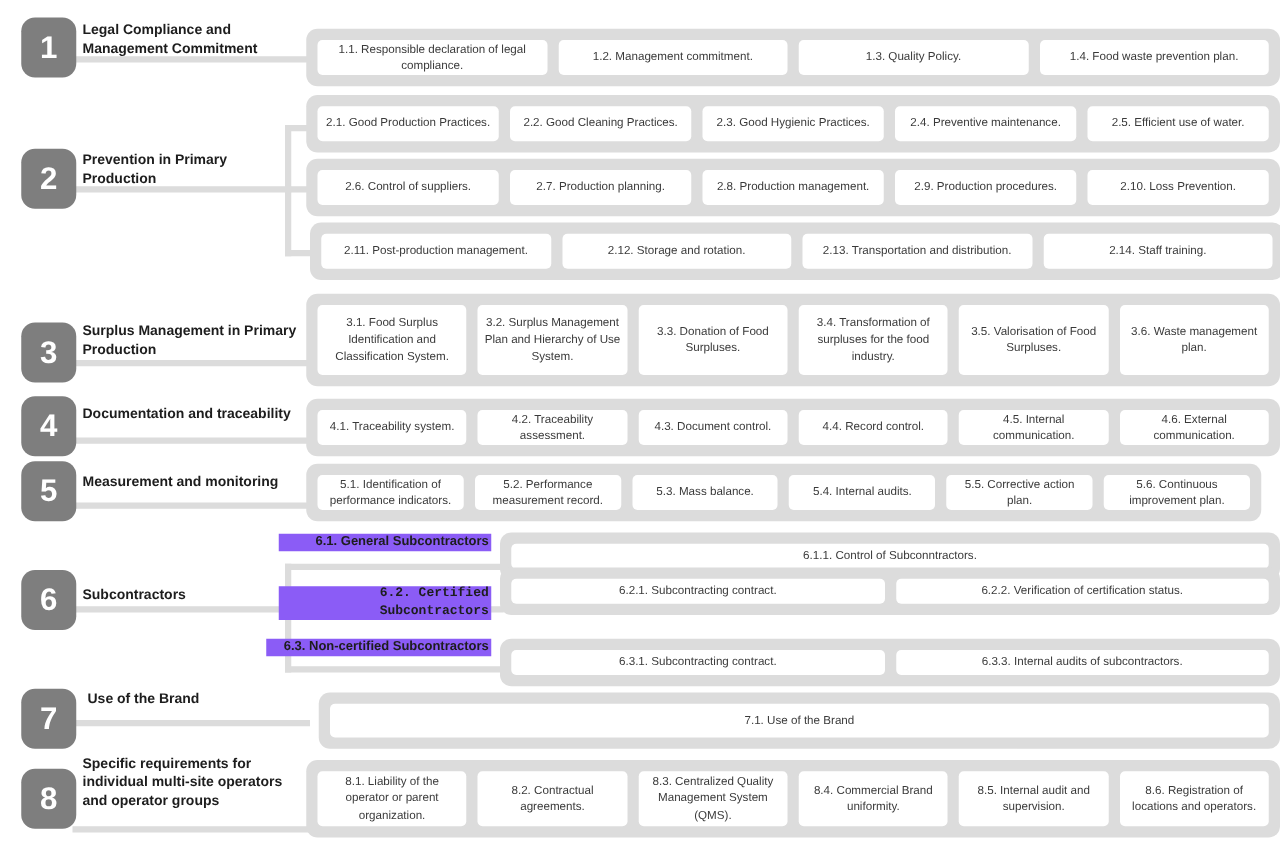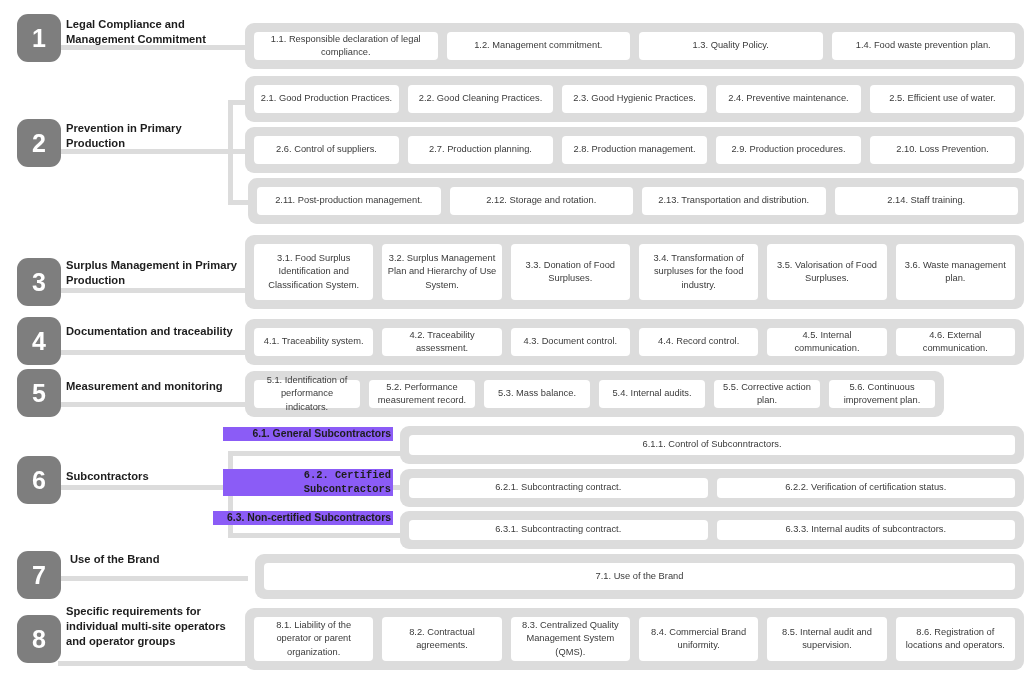--- a/index.html
+++ b/index.html
@@ -171,21 +171,21 @@
     <div class="card">4.3. Document control.</div>
     <div class="card">4.4. Record control.</div>
     <div class="card">4.5. Internal communication.</div>
     <div class="card">4.6. External communication.</div>
   </div>
 
   <div class="line h" style="left:58px; top:402px; width:190px;"></div>
   <div class="badge" style="left:17px; top:369px;">5</div>
   <div class="sec-title" style="left:66px; top:379px; width:180px;">Measurement and monitoring</div>
 
-  <div class="row-band" style="left:245px; top:371px; width:699px; height:46px;">
+  <div class="row-band" style="left:245px; top:371px; width:764px; height:46px;">
     <div class="card">5.1. Identification of performance indicators.</div>
     <div class="card">5.2. Performance measurement record.</div>
     <div class="card">5.3. Mass balance.</div>
     <div class="card">5.4. Internal audits.</div>
     <div class="card">5.5. Corrective action plan.</div>
     <div class="card">5.6. Continuous improvement plan.</div>
   </div>
 
   <div class="line h" style="left:58px; top:485px; width:175px;"></div>
   <div class="line v" style="left:228px; top:451px; height:87px;"></div>
@@ -196,21 +196,21 @@
   <div class="sec-title" style="left:66px; top:469px; width:160px;">Subcontractors</div>
 
   <div class="sub-title" style="left:223px; top:427px; width:168px;">6.1. General Subcontractors</div>
   <div class="sub-title" style="left:223px; top:469px; width:168px;font-family:Liberation Mono, monospace;">6.2. Certified Subcontractors</div>
   <div class="sub-title" style="left:213px; top:511px; width:178px;">6.3. Non-certified Subcontractors</div>
 
   <div class="row-band" style="left:400px; top:426px; width:624px; height:38px;">
     <div class="card">6.1.1.   Control of Subconntractors.</div>
   </div>
 
-  <div class="row-band" style="left:400px; top:469px; width:624px; height:38px;justify-content:flex-end;">
+  <div class="row-band" style="left:400px; top:454px; width:624px; height:38px;justify-content:flex-end;">
     <div class="card">6.2.1. Subcontracting contract.</div>
     <div class="card">6.2.2. Verification of certification status.</div>
   </div>
 
   <div class="row-band" style="left:400px; top:511px; width:624px; height:38px;">
     <div class="card">6.3.1. Subcontracting contract.</div>
     <div class="card">6.3.3. Internal audits of subcontractors.</div>
   </div>
 
   <div class="line h" style="left:58px; top:576px; width:190px;"></div>

